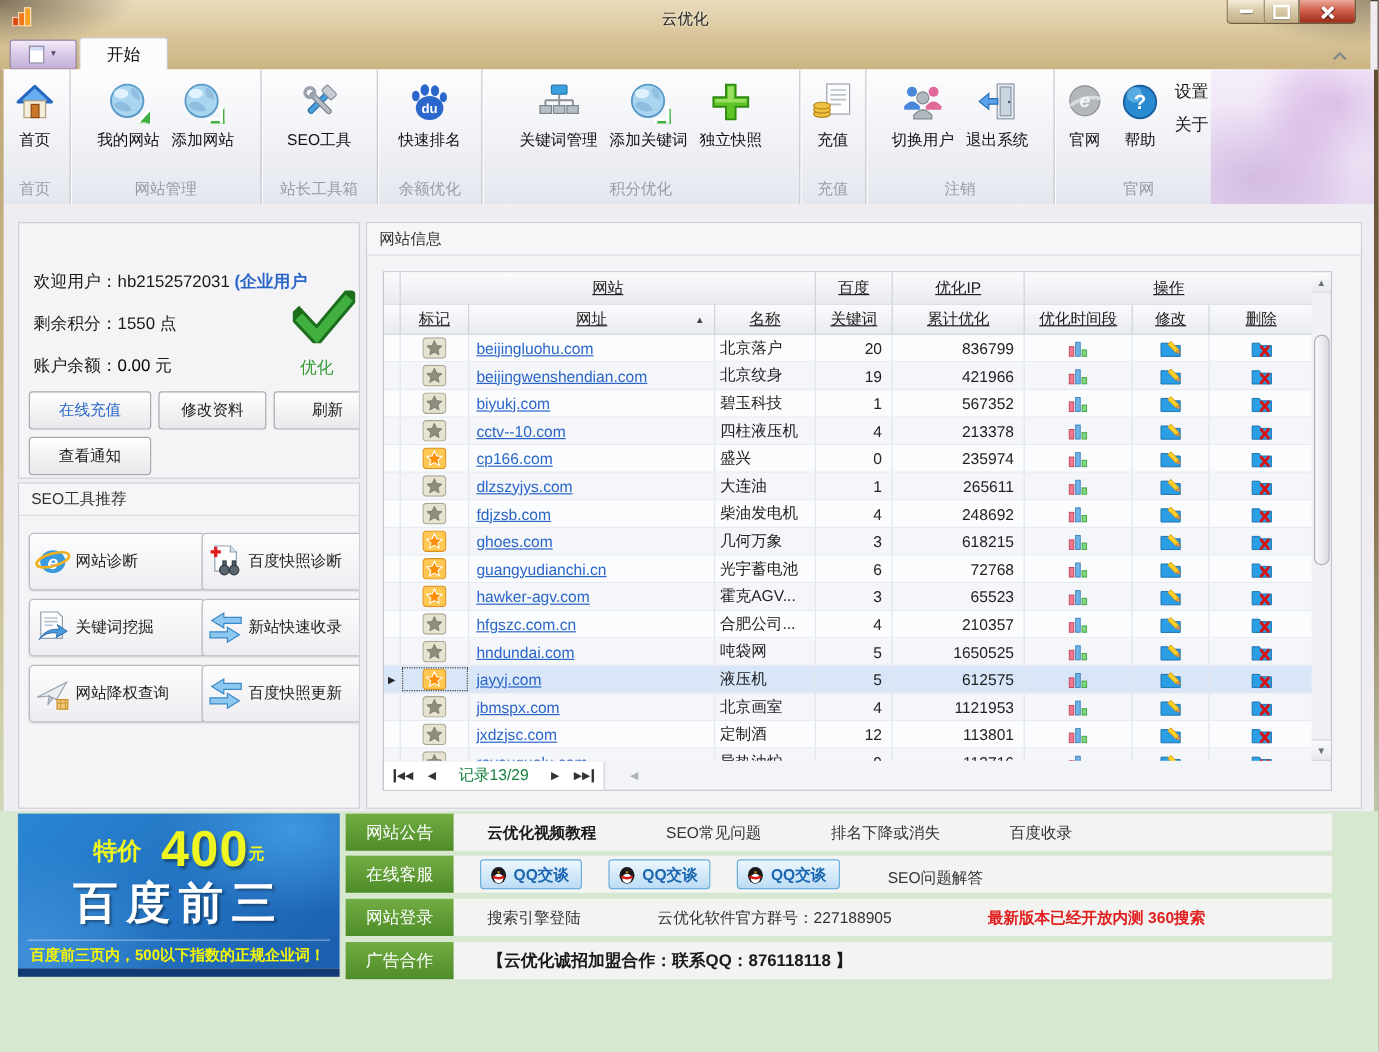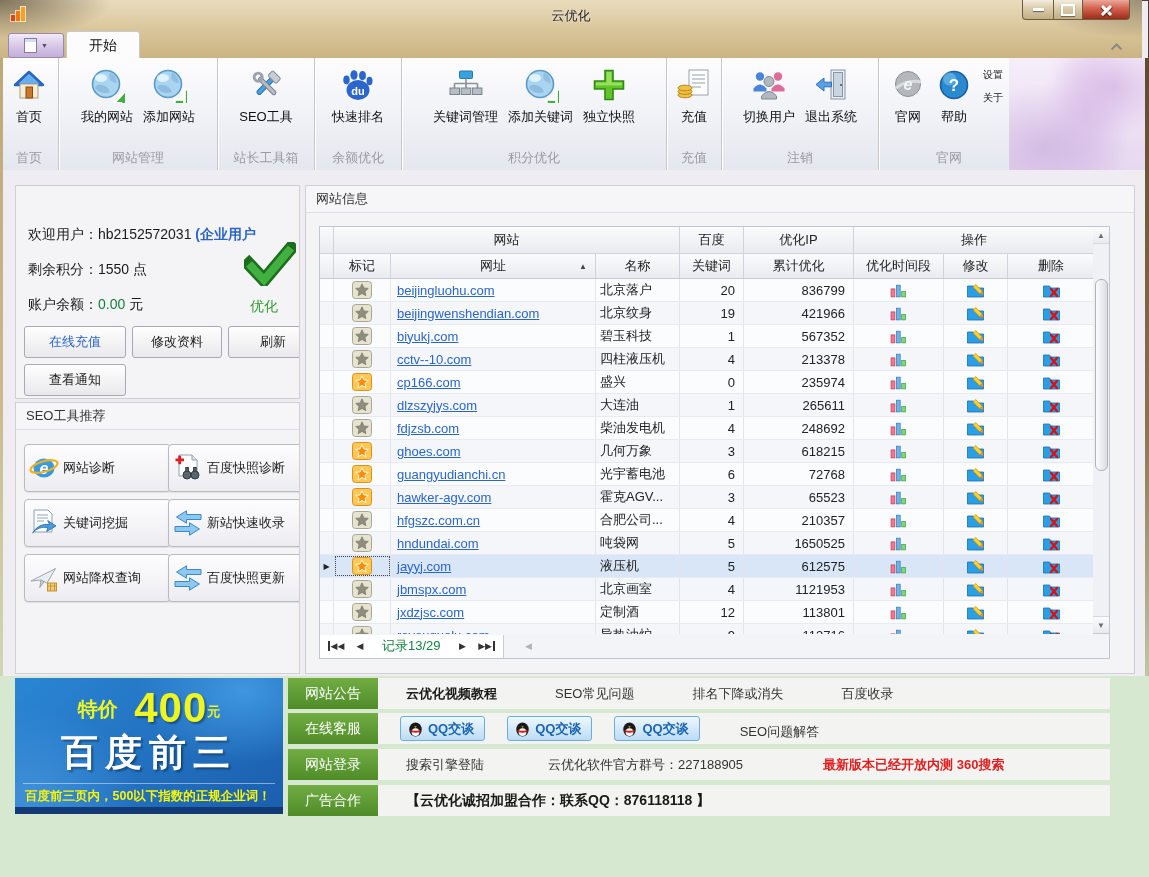--- a/index.html
+++ b/index.html
@@ -53,50 +53,50 @@
       radial-gradient(90px 70px at 75% 25%, rgba(196,150,214,.45), transparent 70%),
       radial-gradient(120px 90px at 25% 80%, rgba(180,140,205,.40), transparent 72%),
       radial-gradient(60px 120px at 55% 50%, rgba(220,190,235,.55), transparent 75%),
       linear-gradient(180deg,#f6eefa,#e6d8f0);}
   .rgroup{display:flex;flex-direction:column;border-right:1px solid #c6c6cd;box-shadow:1px 0 0 #ffffff;}
   .rgroup .btns{flex:1;display:flex;align-items:flex-start;justify-content:center;padding-top:4px;}
   .rlabel{height:23px;line-height:21px;text-align:center;color:#9b9ba3;font-size:13px;}
   .rbtn{display:flex;flex-direction:column;align-items:center;gap:5px;padding:5px 5px 0;font-size:13px;color:#101010;white-space:nowrap;}
   .rbtn svg{width:36px;height:36px;}
   .mini-col{display:flex;flex-direction:column;justify-content:center;gap:9px;padding:6px 10px 0 6px;}
-  .mini-btn{font-size:10px;color:#101010;white-space:nowrap;}
+  .mini-btn{font-size:14px;color:#101010;white-space:nowrap;}
 
   
   .main-bg{position:absolute;left:0;top:170px;width:1149px;height:506px;background:#efedf1;}
   .frame-left{position:absolute;left:0;top:58px;bottom:0;width:3px;background:linear-gradient(180deg,#bda878 0%,#cdb88a 40%,#cfe0c2 85%);}
   .frame-right{position:absolute;right:0;top:58px;bottom:0;width:4px;background:linear-gradient(180deg,#5e4a2e 0%,#8a7450 45%,#cfe0c2 85%);}
   .gbox{position:absolute;background:#f4f3f6;border:1px solid #cfcfd6;}
   .gbox .cap{height:26px;line-height:26px;padding-left:10px;font-size:13px;color:#333;border-bottom:1px solid #dddde2;background:#f6f5f8;}
 
   
   .uline{position:absolute;font-size:14px;color:#1a1a1a;white-space:nowrap;}
   .utype{color:#2a66c8;font-weight:bold;}
-  .ured{color:#15803d;}
+  .ured{color:#000000;}
   .ustatus{color:#2f9e2f;font-size:14px;}
   .ubtn{position:absolute;height:30px;border:1px solid #a9a9af;border-radius:3px;font-size:13px;color:#222;
     background:linear-gradient(180deg,#fefefe,#e9e9ec);display:flex;align-items:center;justify-content:center;}
   .ubtn.blue{color:#2a66c8;}
 
   
   .sbtn{position:absolute;width:139px;height:46px;border:1px solid #b9b9c0;border-radius:4px;
     background:linear-gradient(180deg,#fdfdfe,#ededf1);display:flex;align-items:center;gap:4px;padding:0 2px 0 4px;
     font-size:13px;color:#222;overflow:hidden;white-space:nowrap;box-shadow:0 1px 1px rgba(0,0,0,.08);}
   .sbtn svg{flex:0 0 30px;width:30px;height:30px;}
 
   
   .tbl{position:absolute;left:13px;top:40px;width:774px;background:#fff;border:1px solid #c2c6d0;font-size:13px;color:#222;}
   .hr1,.hr2{display:flex;background:linear-gradient(180deg,#fafbfc,#e9ebf1);}
   .hr1{height:26px;border-bottom:1px solid #d0d3dc;}
   .hr2{height:24px;border-bottom:1px solid #c6cad4;}
-  .hc{display:flex;align-items:center;justify-content:center;border-right:1px solid #d0d3dc;box-sizing:border-box;position:relative;}
+  .hc{display:flex;align-items:center;justify-content:center;border-right:1px solid #d0d3dc;box-sizing:border-box;position:relative;text-decoration:underline;}
   .tr{display:flex;height:22px;border-bottom:1px solid #e7eaf1;background:#fbfcfe;}
   .tr:nth-child(even){background:#f4f6fa;}
   .tr.selected{background:#d8e6f8;}
   .tr.partial{height:5px;overflow:hidden;border-bottom:none;}
   .td{display:flex;align-items:center;border-right:1px solid #e2e5ec;box-sizing:border-box;overflow:hidden;}
   .ci{width:14px;justify-content:center;}
   .cm{width:57px;justify-content:center;}
   .cu{width:205px;padding-left:6px;}
   .cn{width:84px;padding-left:4px;}
   .ck{width:64px;}

